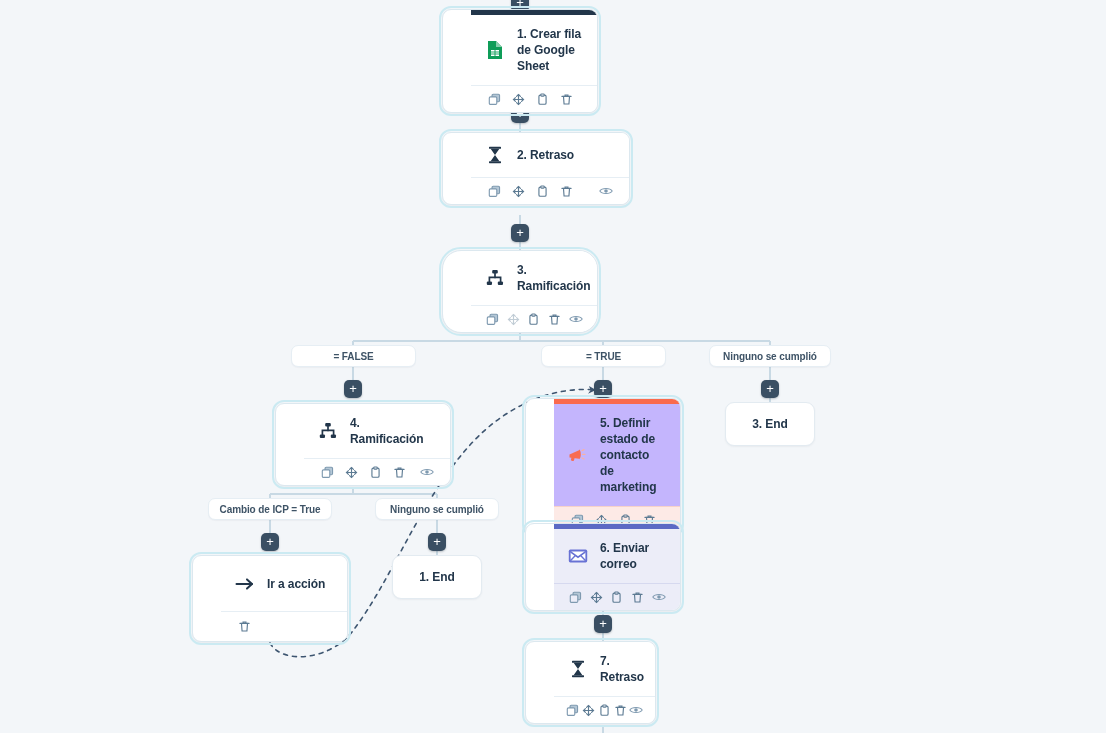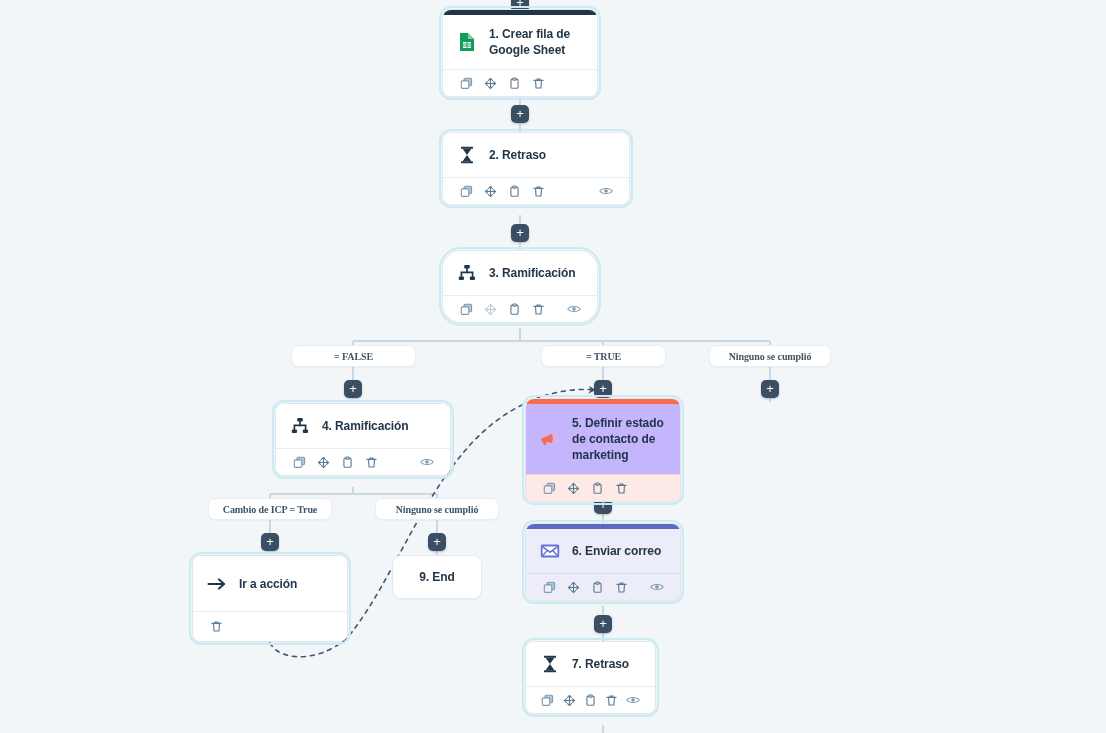--- a/index.html
+++ b/index.html
@@ -30,20 +30,21 @@
 
   
   .node {
     position: absolute;
     box-sizing: border-box;
     background: #ffffff;
     border-radius: 9px;
     border: 1px solid #dce8ef;
     box-shadow: 0 1px 2px rgba(45,62,80,0.06);
     overflow: hidden;
+    padding-left: 28px;
   }
   .node.selected {
     outline: 2px solid #cbeaf2;
     outline-offset: 1px;
   }
   .node-topbar {
     height: 5px;
     width: 100%;
   }
   .node-body {
@@ -115,21 +116,20 @@
     display: flex;
     align-items: center;
     justify-content: center;
     font-size: 10px;
     font-weight: bold;
     color: #3e5366;
     box-shadow: 0 1px 1px rgba(45,62,80,0.04);
     letter-spacing: -0.1px;
     white-space: nowrap;
     padding: 0 8px;
-    font-family: Liberation Serif, serif;
   }
 
   
   .plus {
     position: absolute;
     width: 18px;
     height: 18px;
     border-radius: 5px;
     background: #3a4f63;
     color: #ffffff;
@@ -579,18 +579,21 @@
       <span class="tool">
         <svg width="13" height="13" viewBox="0 0 16 16" stroke="#5d7b93" stroke-width="1.4" fill="none" stroke-linecap="round">
           <line x1="2.4" y1="4.2" x2="13.6" y2="4.2"></line>
           <path d="M4.3 4.2 L5 13.6 H11 L11.7 4.2"></path>
           <path d="M6.2 4.2 V2.6 H9.8 V4.2"></path>
         </svg>
       </span>
     </div>
   </div>
 
+  <div class="end-node" style="left:725px; top:402px; width:90px; height:44px;">
+    <span class="node-title">3. End</span>
+  </div>
 
   <div class="end-node" style="left:392px; top:555px; width:90px; height:44px;">
-    <span class="node-title">9. End</span>
+    <span class="node-title">1. End</span>
   </div>
 
 </div>
 
 </body></html>

